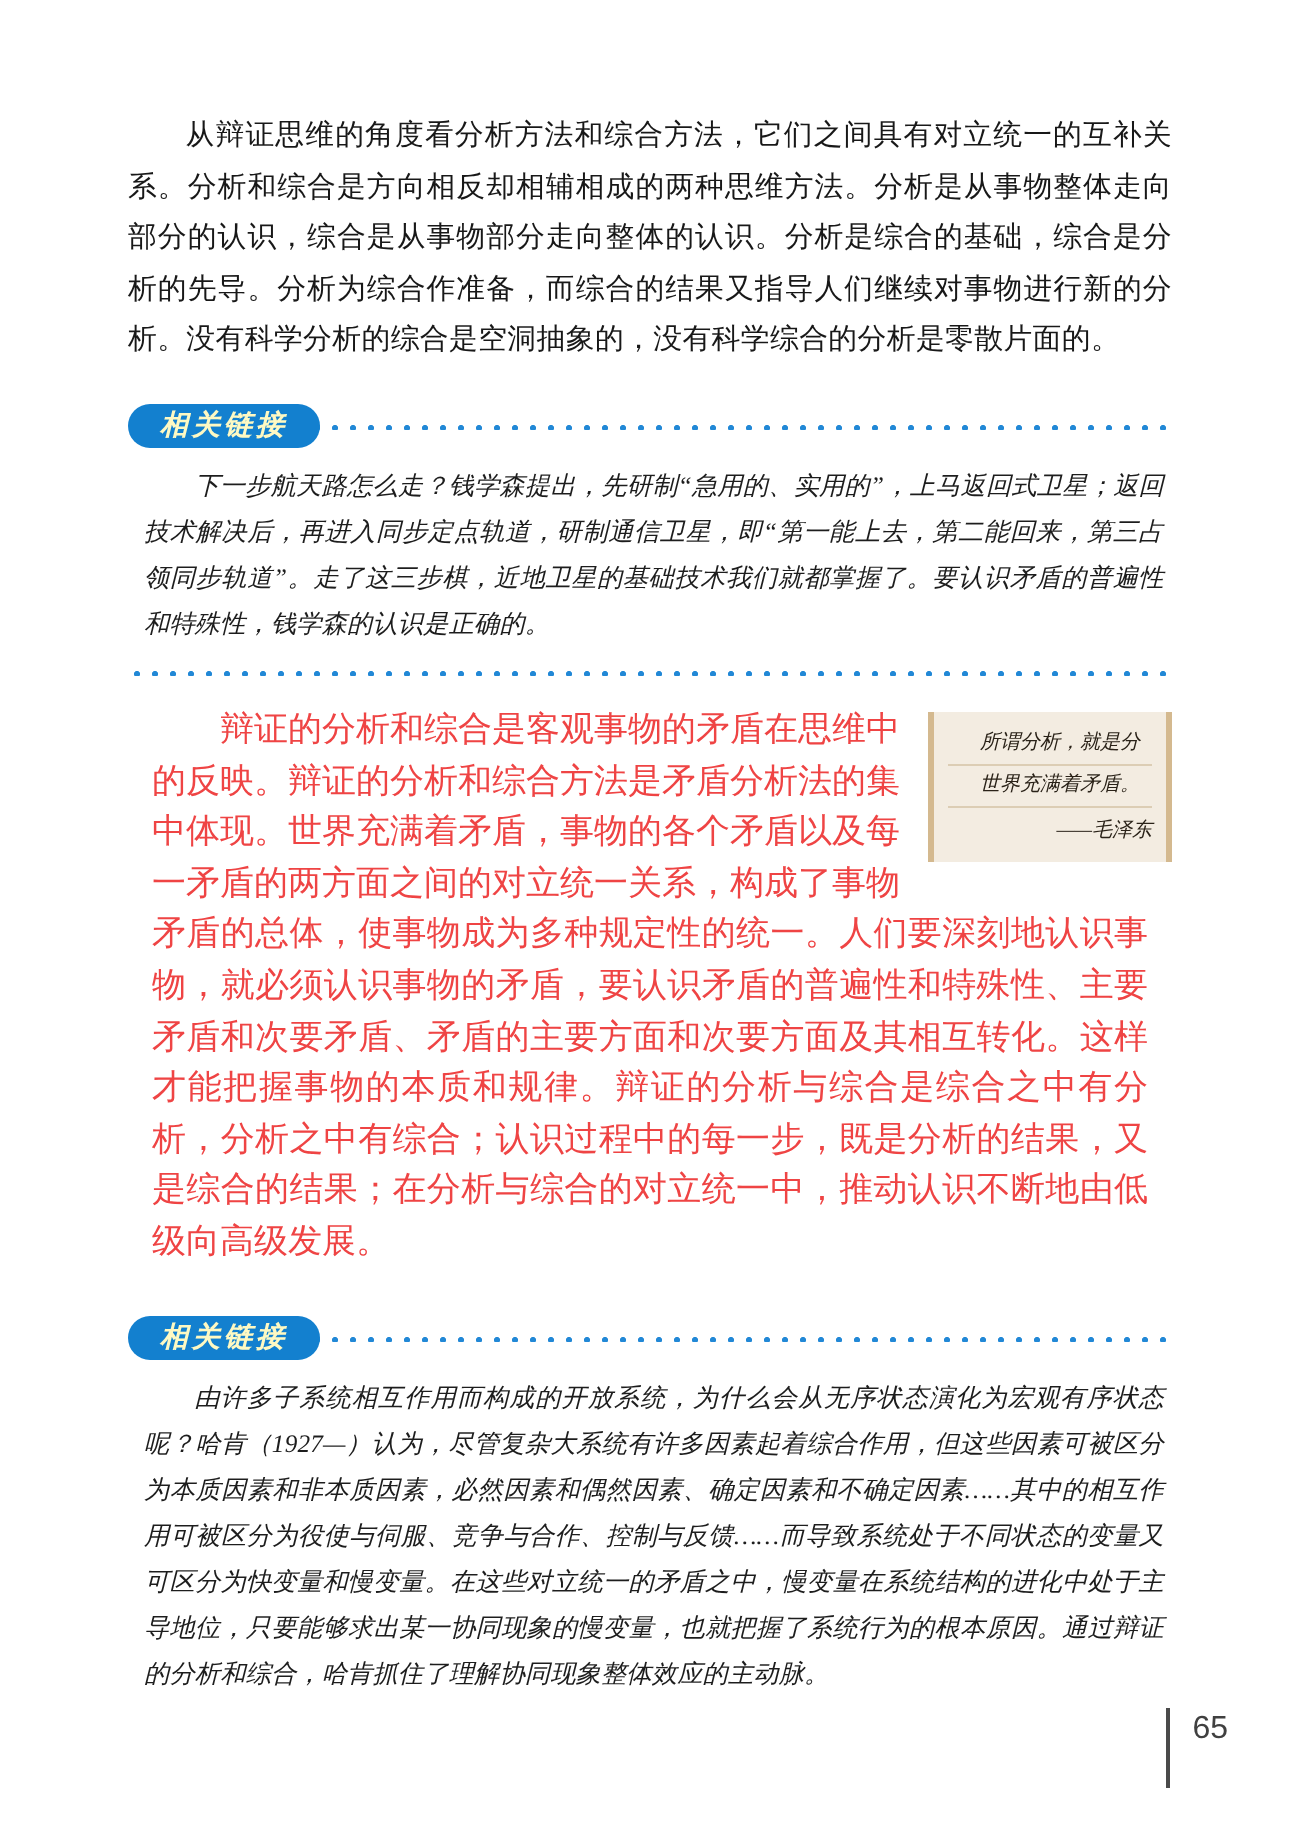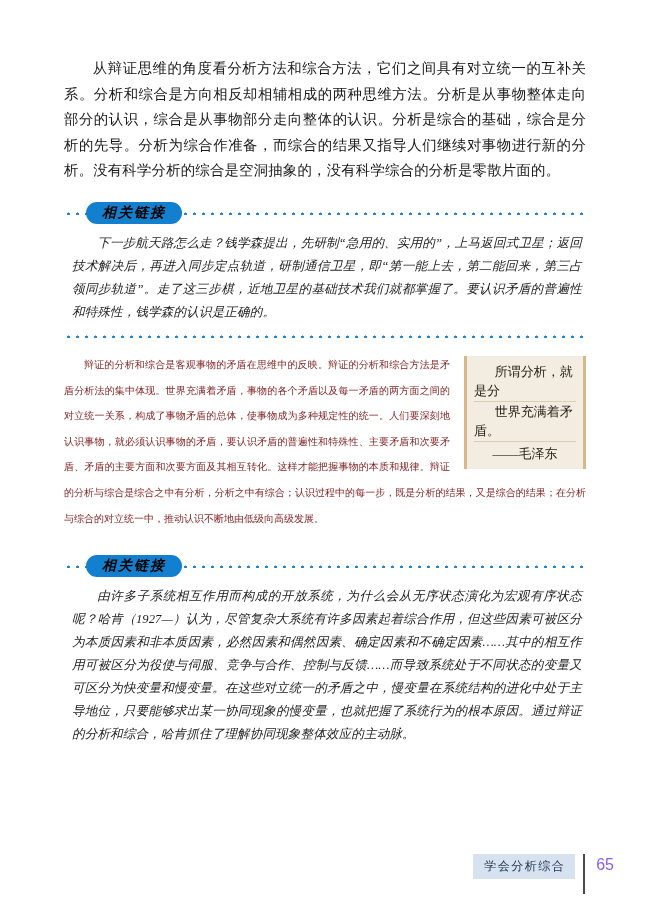--- a/index.html
+++ b/index.html
@@ -63,24 +63,23 @@
   .link-header .dotted-rule {
     position: absolute;
     left: 0;
     right: 0;
     top: 9px;
   }
 
   .link-badge {
     position: relative;
     z-index: 2;
-    margin-left: 22px;
     display: inline-block;
     background: #1380cf;
-    color: #000000;
+    color: #fef9c3;
     font-family: "Liberation Sans", sans-serif;
     font-weight: bold;
     font-style: italic;
     font-size: 14px;
     letter-spacing: 2px;
     padding: 3px 16px 4px 16px;
     border-radius: 11px;
     line-height: 15px;
   }
 
@@ -107,41 +106,42 @@
   
   .quote-float {
     float: right;
     width: 122px;
     margin: 4px 0 4px 14px;
     background: #f3ece1;
     border-left: 3px solid #d4b98f;
     border-right: 3px solid #d4b98f;
     box-sizing: border-box;
     padding: 6px 7px 6px 7px;
-    font-size: 13px;
+    font-size: 10px;
     line-height: 19px;
+    font-style: italic;
     color: #2a2218;
   }
   .quote-float .qtext {
     text-indent: 1.6em;
     border-bottom: 1px solid #dccdb4;
     padding-bottom: 1px;
   }
   .quote-float .qattrib {
-    text-align: center;
+    text-align: right;
     padding-top: 2px;
   }
 
   .mid-para {
-    font-size: 10px;
+    font-size: 17px;
     line-height: 25.6px;
     text-align: justify;
     text-indent: 2em;
-    color: #7f1d1d;
-    margin: 0;
+    color: #ef4444;
+    margin: 12px;
   }
 
   
   .footer {
     position: absolute;
     left: 0;
     bottom: 26px;
     width: 650px;
     height: 40px;
   }
@@ -166,21 +166,21 @@
   }
   .footer-sep {
     width: 2px;
     background: #4a4a4a;
     margin-left: 8px;
     height: 40px;
   }
   .page-num {
     font-family: "Liberation Sans", sans-serif;
     font-size: 16px;
-    color: #8b5cf6;
+    color: #404040;
     margin-left: 11px;
     line-height: 22px;
     align-self: flex-start;
   }
 </style>
 </head>
 <body>
 
 <div class="page">
 
@@ -216,19 +216,18 @@
       <span class="link-badge">相关链接</span>
     </div>
     <div class="link-body">
       <p>由许多子系统相互作用而构成的开放系统，为什么会从无序状态演化为宏观有序状态呢？哈肯（1927—）认为，尽管复杂大系统有许多因素起着综合作用，但这些因素可被区分为本质因素和非本质因素，必然因素和偶然因素、确定因素和不确定因素……其中的相互作用可被区分为役使与伺服、竞争与合作、控制与反馈……而导致系统处于不同状态的变量又可区分为快变量和慢变量。在这些对立统一的矛盾之中，慢变量在系统结构的进化中处于主导地位，只要能够求出某一协同现象的慢变量，也就把握了系统行为的根本原因。通过辩证的分析和综合，哈肯抓住了理解协同现象整体效应的主动脉。</p>
     </div>
 
   </div>
 
   <div class="footer">
     <div class="footer-inner">
-      <span class="chapter-tag">学会分析综合</span>
       <span class="footer-sep"></span>
       <span class="page-num">65</span>
     </div>
   </div>
 
 </div>
 
 </body></html>

